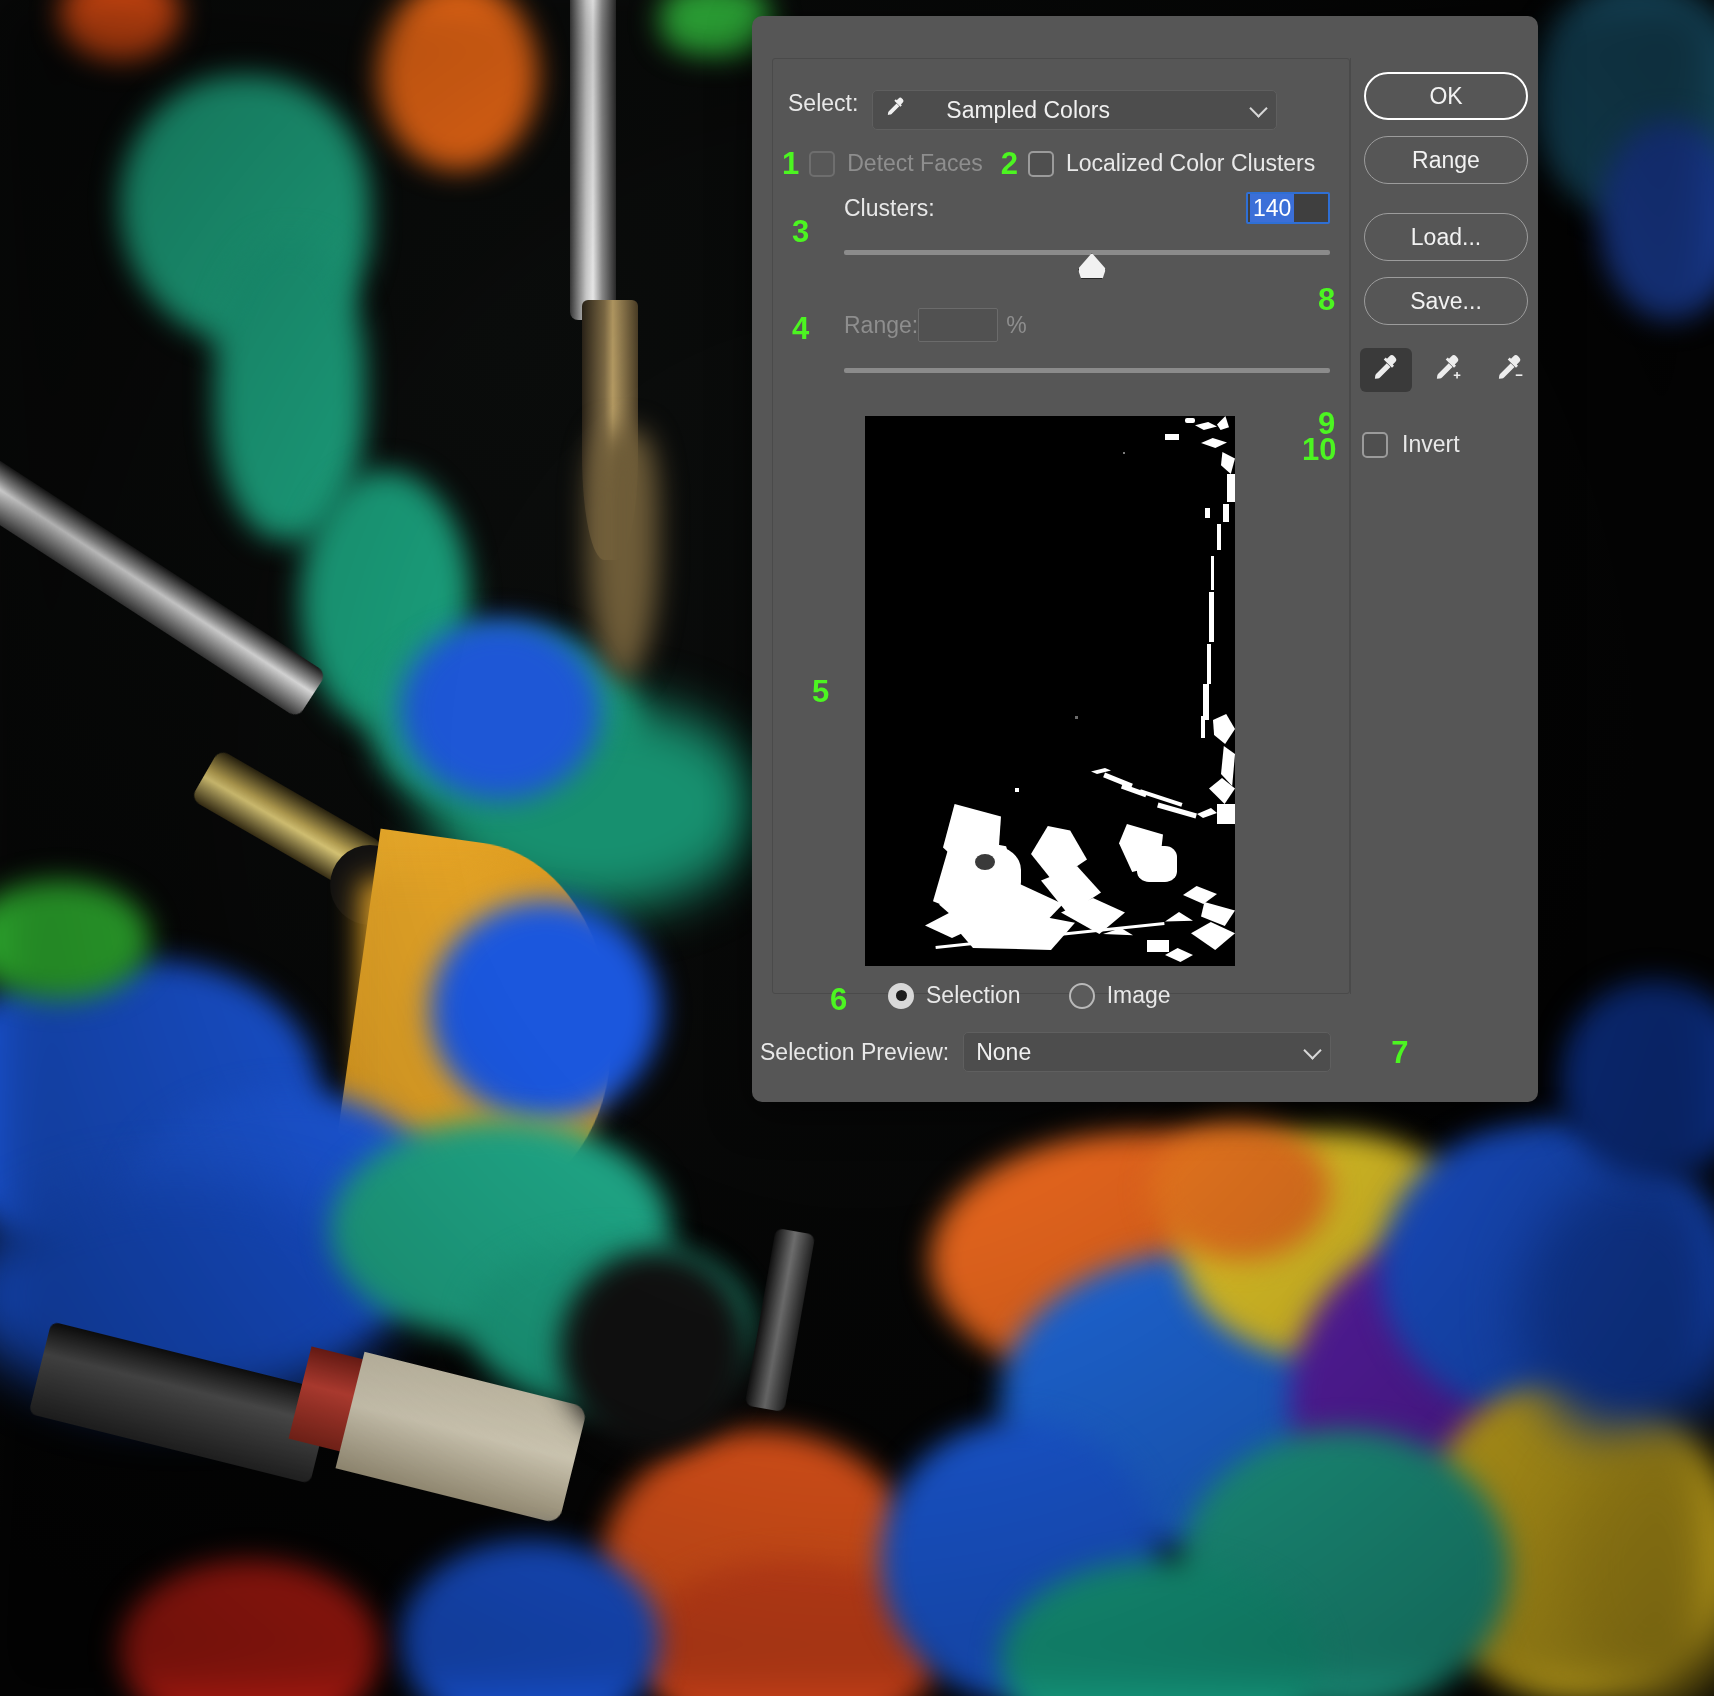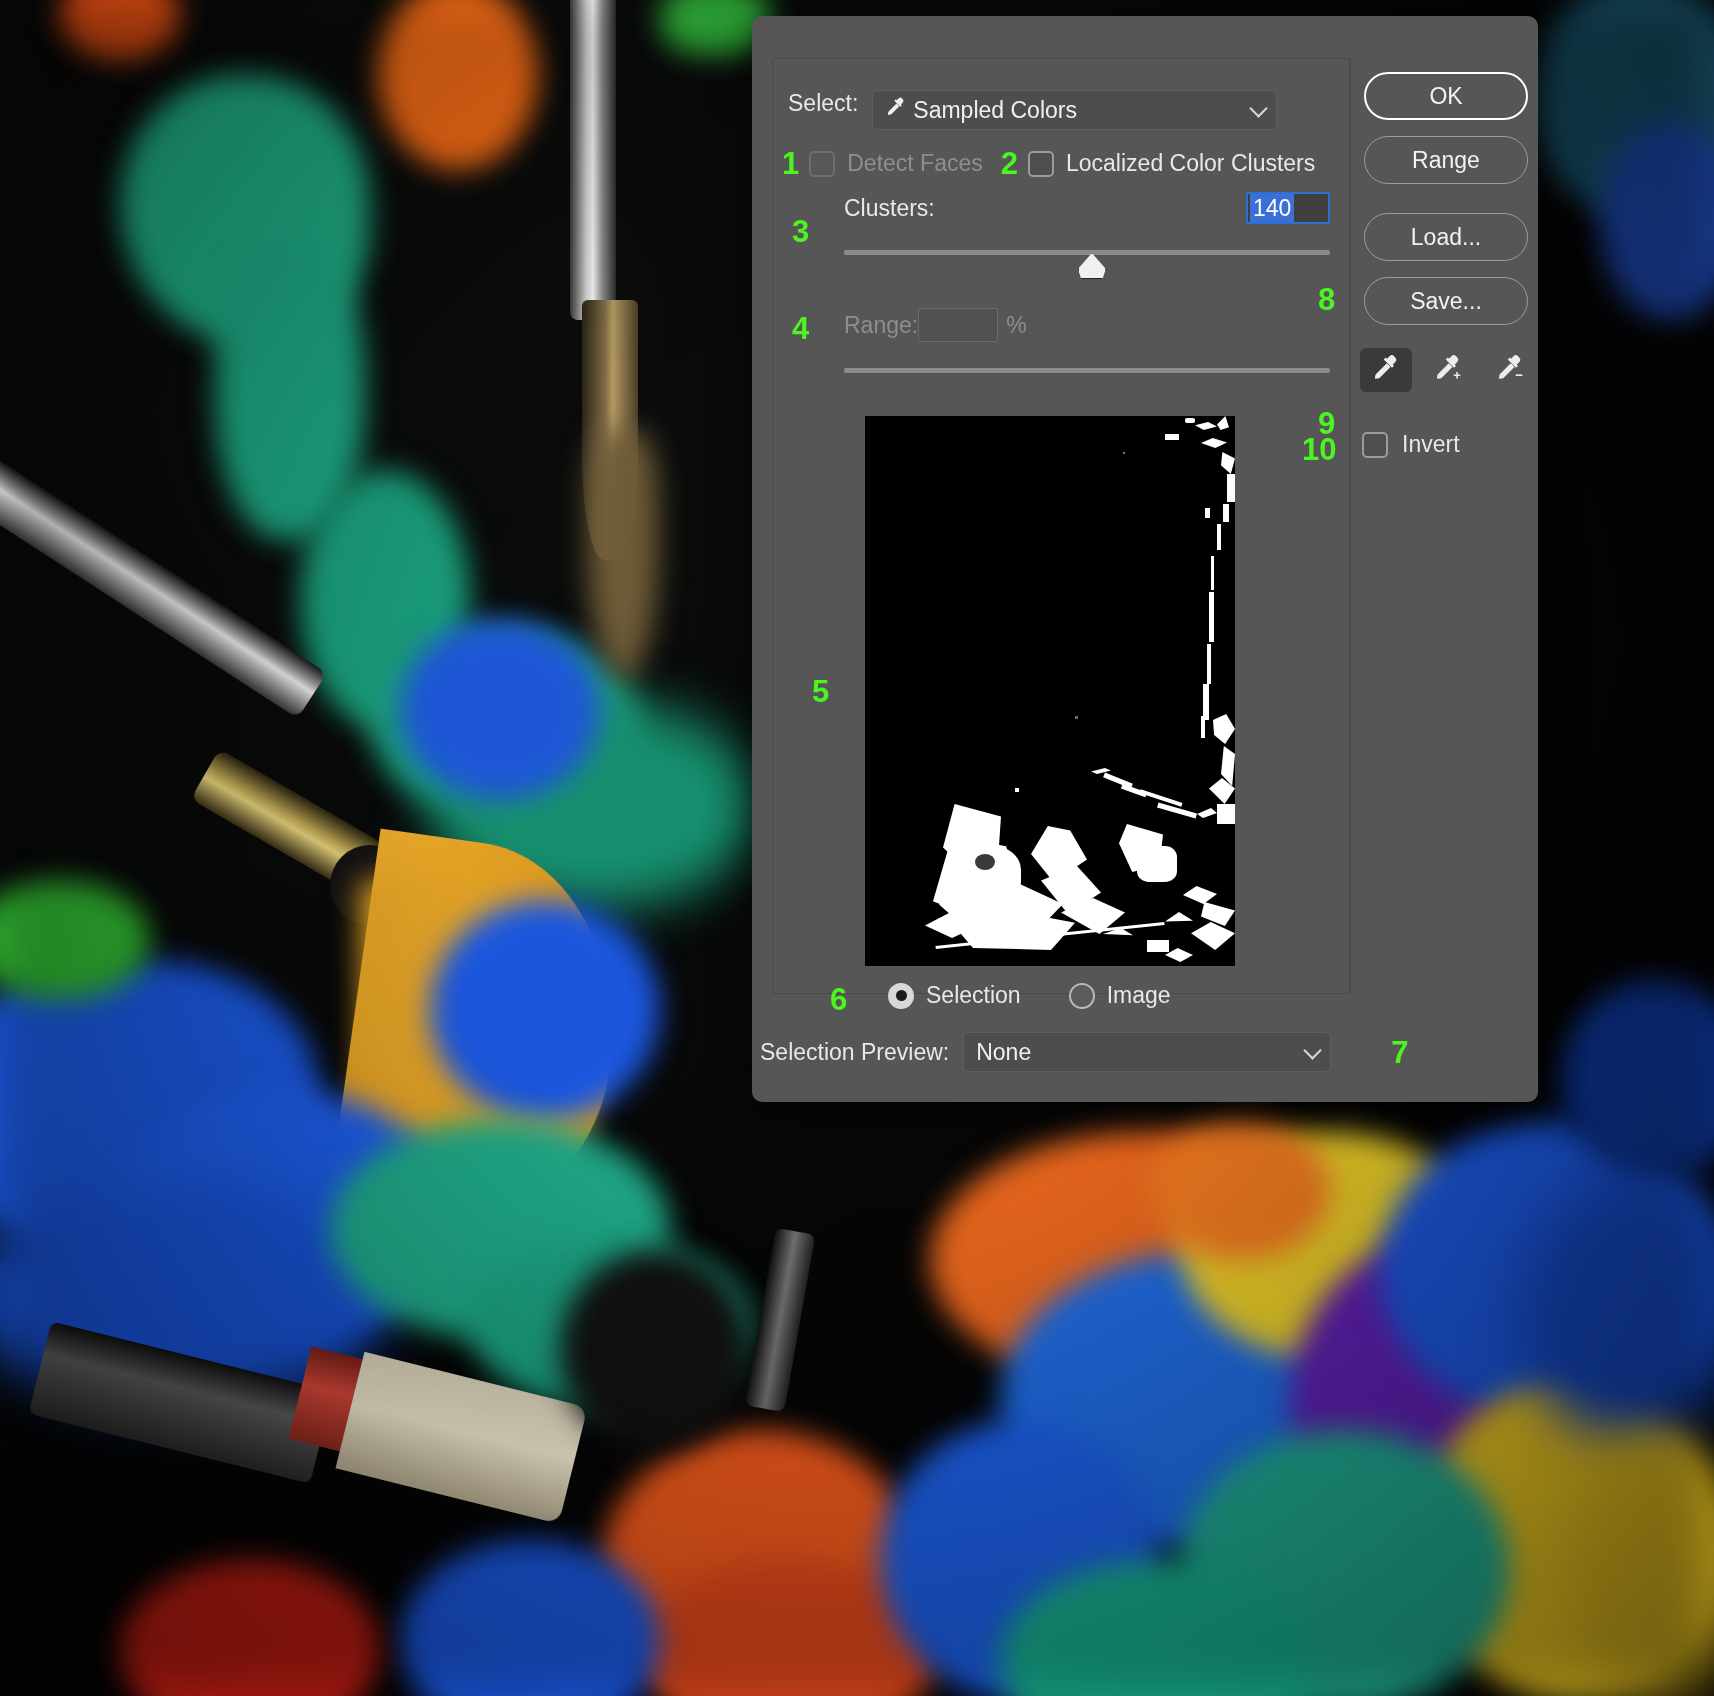--- a/index.html
+++ b/index.html
@@ -72,21 +72,21 @@
     white-space: nowrap;
   }
   .combo .chev {
     position: absolute; right: 11px; top: 50%;
     width: 13px; height: 13px;
     margin-top: -8px;
     border-right: 2.5px solid #d8d8d8;
     border-bottom: 2.5px solid #d8d8d8;
     transform: rotate(45deg);
   }
-  #select-combo { width: 405px; }
+  #select-combo { width: 405px; gap: 33px; }
   #select-combo .dropper-mini { margin-right: 6px; }
 
   
   .cbox {
     width: 26px; height: 26px;
     border: 2px solid #9b9b9b;
     border-radius: 5px;
     background: #4f4f4f;
     display: inline-block; flex: none;
   }

